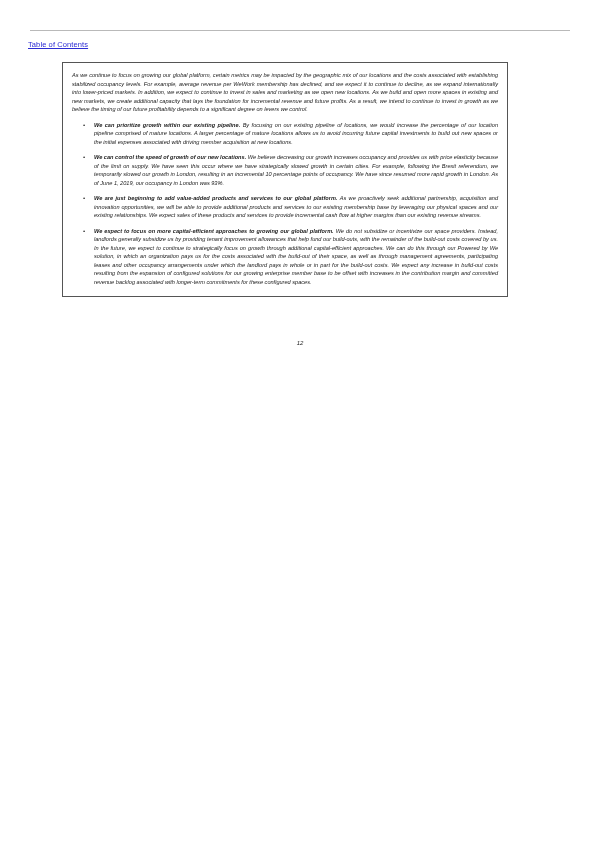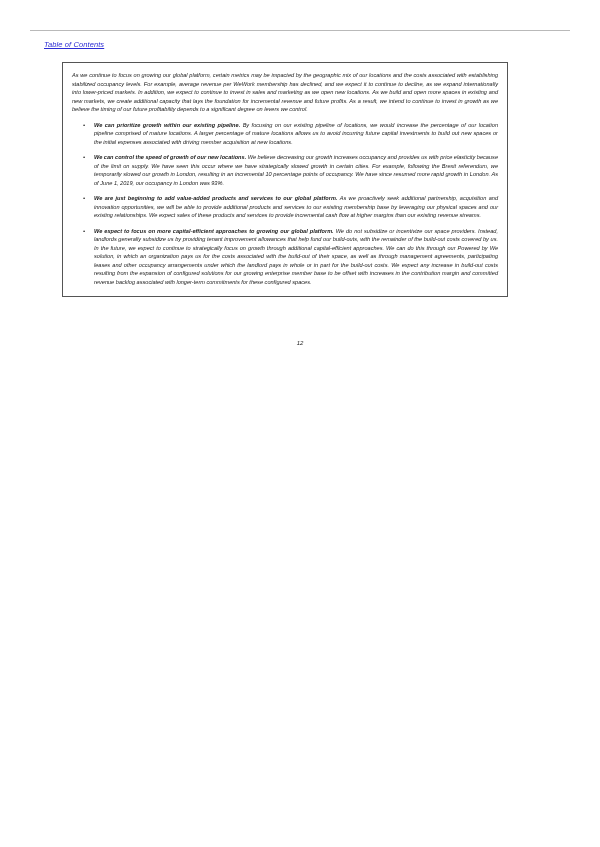--- a/index.html
+++ b/index.html
@@ -24,28 +24,27 @@
   }
   .top-rule {
     position: absolute;
     left: 30px;
     top: 30px;
     width: 540px;
     border-top: 1px solid #b9b9b9;
   }
   .toc-link {
     position: absolute;
-    left: 44px;
+    left: 28px;
     top: 40px;
     font-size: 7.5px;
     color: #2b2bd4;
     text-decoration: underline;
     letter-spacing: 0.1px;
     cursor: pointer;
-    font-style: italic;
   }
   .content-box {
     position: absolute;
     left: 62px;
     top: 62px;
     width: 446px;
     border: 1px solid #555555;
     box-sizing: border-box;
     padding: 8px 9px 9px 9px;
     background: #ffffff;

